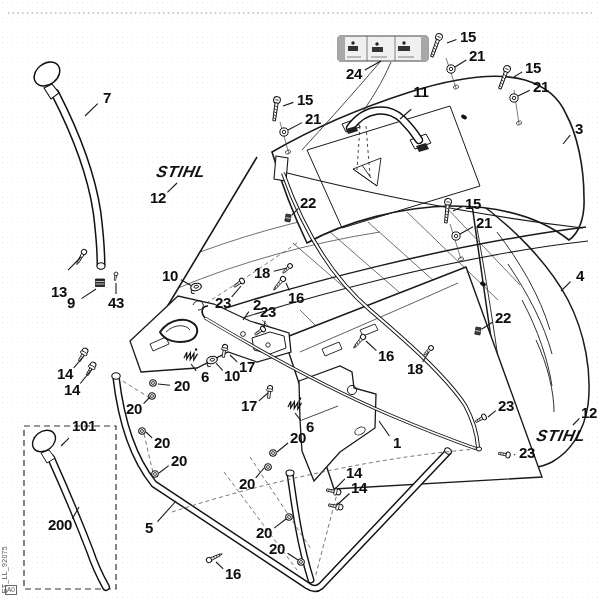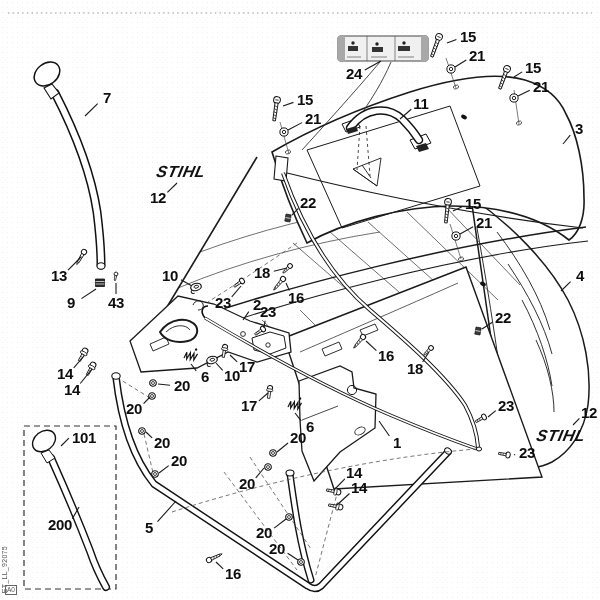--- a/index.html
+++ b/index.html
@@ -334,46 +334,46 @@
       <line x1="515.1395396281926" y1="454.36851465828545" x2="514" y2="455" stroke="#1a1a1a" stroke-width="1.1"></line>
       <line x1="389.40114651691283" y1="436.0343843071701" x2="379" y2="421" stroke="#1a1a1a" stroke-width="1.1"></line>
       <line x1="344.85672818688647" y1="478.8288357808599" x2="334" y2="490" stroke="#1a1a1a" stroke-width="1.1"></line>
       <line x1="349.504579983294" y1="493.5030275096819" x2="337" y2="505" stroke="#1a1a1a" stroke-width="1.1"></line>
       <line x1="301.22733678108557" y1="420.8591357467599" x2="295" y2="413" stroke="#1a1a1a" stroke-width="1.1"></line>
     </svg>
 
   <div id="labels">
       <div class="callout" style="left: 107px; top: 98px;">7</div>
       <div class="callout" style="left: 158px; top: 198px;">12</div>
-      <div class="callout" style="left: 59px; top: 276px;">13</div>
+      <div class="callout" style="left: 59px; top: 292px;">13</div>
       <div class="callout" style="left: 71px; top: 303px;">9</div>
       <div class="callout" style="left: 116px; top: 303px;">43</div>
       <div class="callout" style="left: 170px; top: 276px;">10</div>
       <div class="callout" style="left: 65px; top: 374px;">14</div>
       <div class="callout" style="left: 72px; top: 390px;">14</div>
-      <div class="callout" style="left: 84px; top: 438px;">101</div>
+      <div class="callout" style="left: 84px; top: 426px;">101</div>
       <div class="callout" style="left: 60px; top: 525px;">200</div>
       <div class="callout" style="left: 149px; top: 528px;">5</div>
       <div class="callout" style="left: 182px; top: 386px;">20</div>
       <div class="callout" style="left: 134px; top: 409px;">20</div>
       <div class="callout" style="left: 162px; top: 443px;">20</div>
       <div class="callout" style="left: 179px; top: 461px;">20</div>
       <div class="callout" style="left: 298px; top: 438px;">20</div>
       <div class="callout" style="left: 247px; top: 484px;">20</div>
       <div class="callout" style="left: 264px; top: 533px;">20</div>
       <div class="callout" style="left: 277px; top: 549px;">20</div>
       <div class="callout" style="left: 233px; top: 574px;">16</div>
       <div class="callout" style="left: 354px; top: 74px;">24</div>
       <div class="callout" style="left: 468px; top: 37px;">15</div>
       <div class="callout" style="left: 477px; top: 56px;">21</div>
       <div class="callout" style="left: 533px; top: 68px;">15</div>
       <div class="callout" style="left: 541px; top: 87px;">21</div>
       <div class="callout" style="left: 305px; top: 100px;">15</div>
       <div class="callout" style="left: 313px; top: 119px;">21</div>
-      <div class="callout" style="left: 421px; top: 104px;">11</div>
+      <div class="callout" style="left: 421px; top: 92px;">11</div>
       <div class="callout" style="left: 579px; top: 129px;">3</div>
       <div class="callout" style="left: 308px; top: 203px;">22</div>
       <div class="callout" style="left: 473px; top: 204px;">15</div>
       <div class="callout" style="left: 484px; top: 223px;">21</div>
       <div class="callout" style="left: 580px; top: 276px;">4</div>
       <div class="callout" style="left: 262px; top: 273px;">18</div>
       <div class="callout" style="left: 223px; top: 303px;">23</div>
       <div class="callout" style="left: 257px; top: 305px;">2</div>
       <div class="callout" style="left: 268px; top: 312px;">23</div>
       <div class="callout" style="left: 296px; top: 298px;">16</div>

